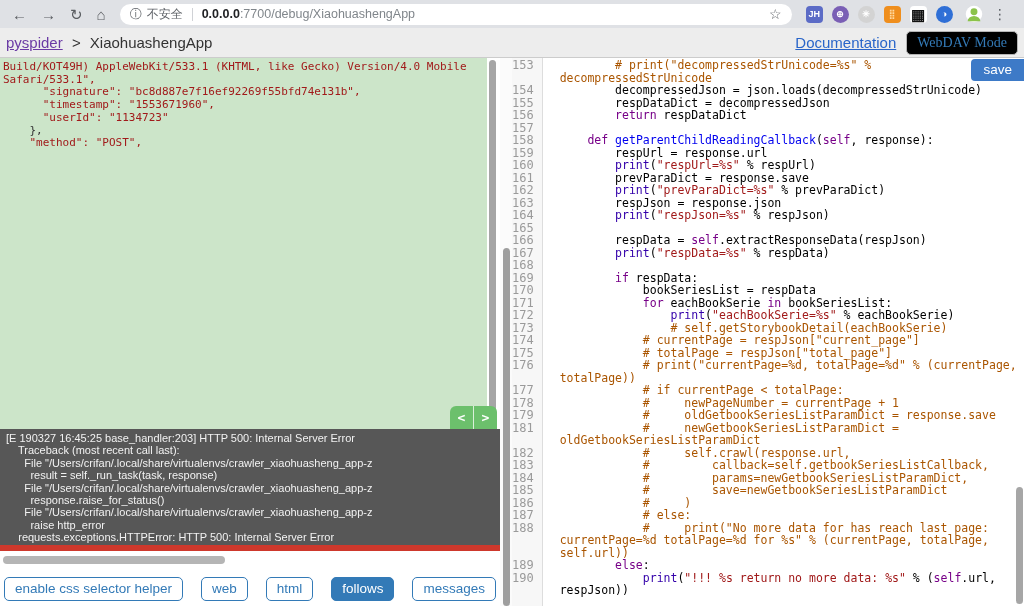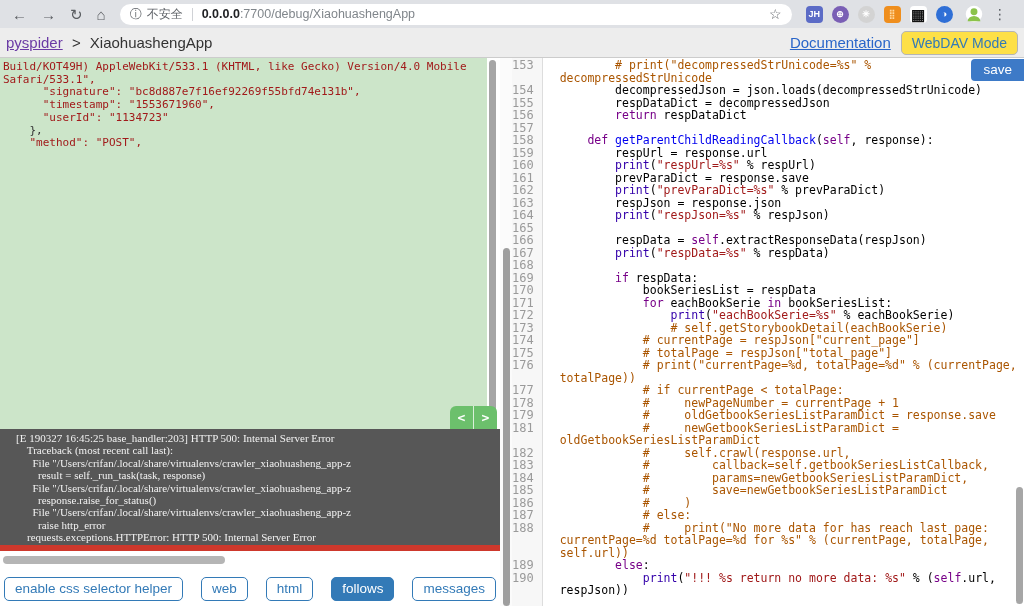--- a/index.html
+++ b/index.html
@@ -31,23 +31,23 @@
 
   
   .pageheader { position:absolute; top:28px; left:0; width:1024px; height:30px;
                 background:#ededed; border-bottom:1px solid #ccc;
                 display:flex; align-items:center; padding:0 6px; }
   .crumb { font-size:15px; color:#333; }
   .applink { color:#6a3aa5; text-decoration:underline; cursor:pointer; }
   .gt { margin:0 5px; color:#333; }
   .hright { margin-left:auto; display:flex; align-items:center; gap:10px; }
   .doclink { color:#2965c9; text-decoration:underline; font-size:15px; cursor:pointer; }
-  .webdav { background:#fde047; border:1px solid #b5b5b5; border-radius:5px;
+  .webdav { background:#000000; border:1px solid #b5b5b5; border-radius:5px;
             color:#337ab7; font-size:14px; padding:3px 10px;
-            font-family:Liberation Sans, sans-serif; cursor:pointer; }
+            font-family:Liberation Serif, serif; cursor:pointer; }
 
   
   .main { position:absolute; top:58px; left:0; width:1024px; height:548px; }
 
   .left { position:absolute; left:0; top:0; width:500px; height:548px; background:#fff; }
   .taskarea { position:absolute; left:0; top:0; width:500px; height:371px; background:#fff; }
   .taskgreen { position:absolute; left:0; top:0; width:487px; height:371px; background:#cce5c9; }
   .taskpre { position:absolute; left:0; top:0; width:487px; height:371px;
              padding:3px 3px; font-family:"DejaVu Sans Mono", monospace;
              font-size:11px; line-height:12.7px; white-space:pre; overflow:hidden; }
@@ -57,22 +57,22 @@
   .taskthumb { left:489px; top:2px; height:364px; }
   .tasknav { position:absolute; left:450px; top:348px; width:47px; height:23px;
              background:#6cc06c; border-radius:6px 6px 0 0; display:flex; }
   .tn { flex:1; color:#fff; font-weight:bold; font-size:13px; display:flex;
         align-items:center; justify-content:center; cursor:pointer;
         font-family:"DejaVu Sans Mono", monospace; }
   .tnr { border-left:1px solid rgba(255,255,255,.75); }
 
   .console { position:absolute; left:0; top:371px; width:500px; height:116px;
              background:#575757; overflow:hidden; }
-  .console pre { padding:3px 16px; color:#f2f2f2;
-                 font-family:Liberation Serif, serif;
+  .console pre { padding:3px 6px; color:#f2f2f2;
+                 font-family:Liberation Sans, sans-serif;
                  font-size:11px; line-height:12.4px; white-space:pre; }
   .redbar { position:absolute; left:0; top:487px; width:512px; height:6px; background:#ce382c; }
   .bottom { position:absolute; left:0; top:493px; width:500px; height:55px; background:#fff; }
   .hthumb { position:absolute; left:3px; top:5px; width:222px; height:8px;
             background:#b5b5b5; border-radius:4px; }
   .btnrow { position:absolute; right:4px; top:26px; display:flex; gap:18px; }
   .fbtn { background:#fff; border:1px solid #337ab7; color:#337ab7;
           border-radius:5px; font-size:13.5px; padding:3px 10px 4px;
           font-family:"Liberation Sans", sans-serif; cursor:pointer; white-space:nowrap; }
   .fbtn.active { background:#337ab7; color:#fff; }

